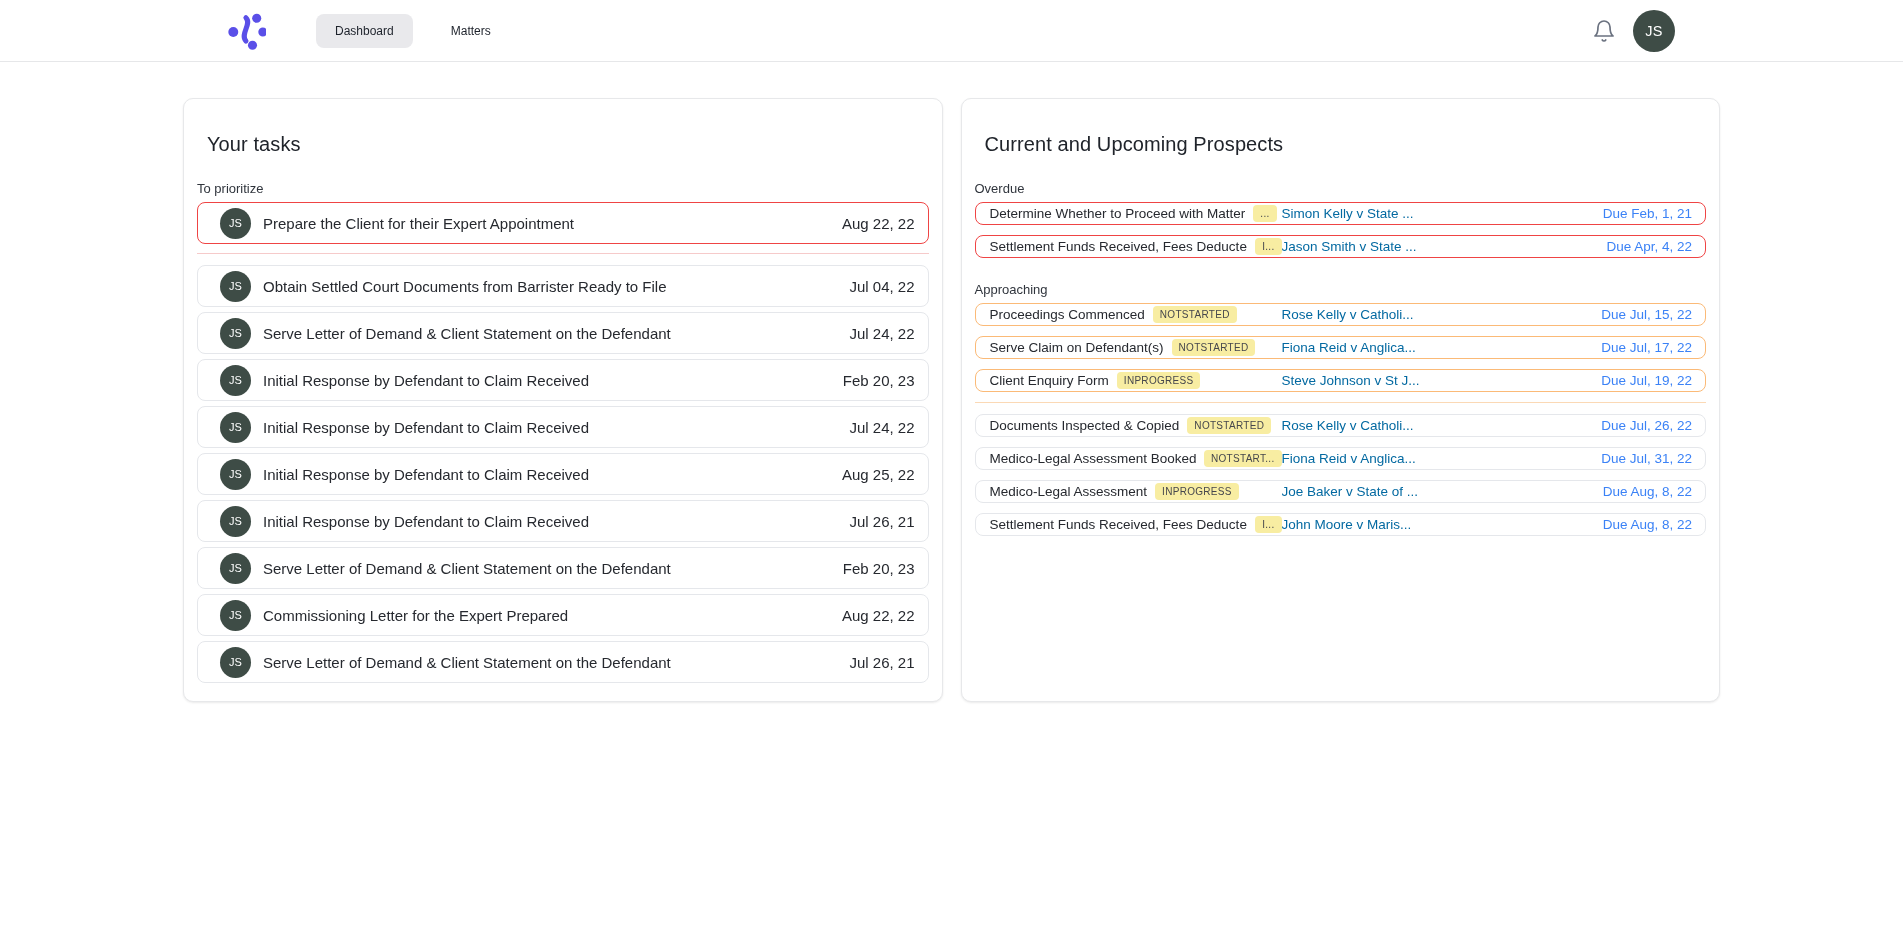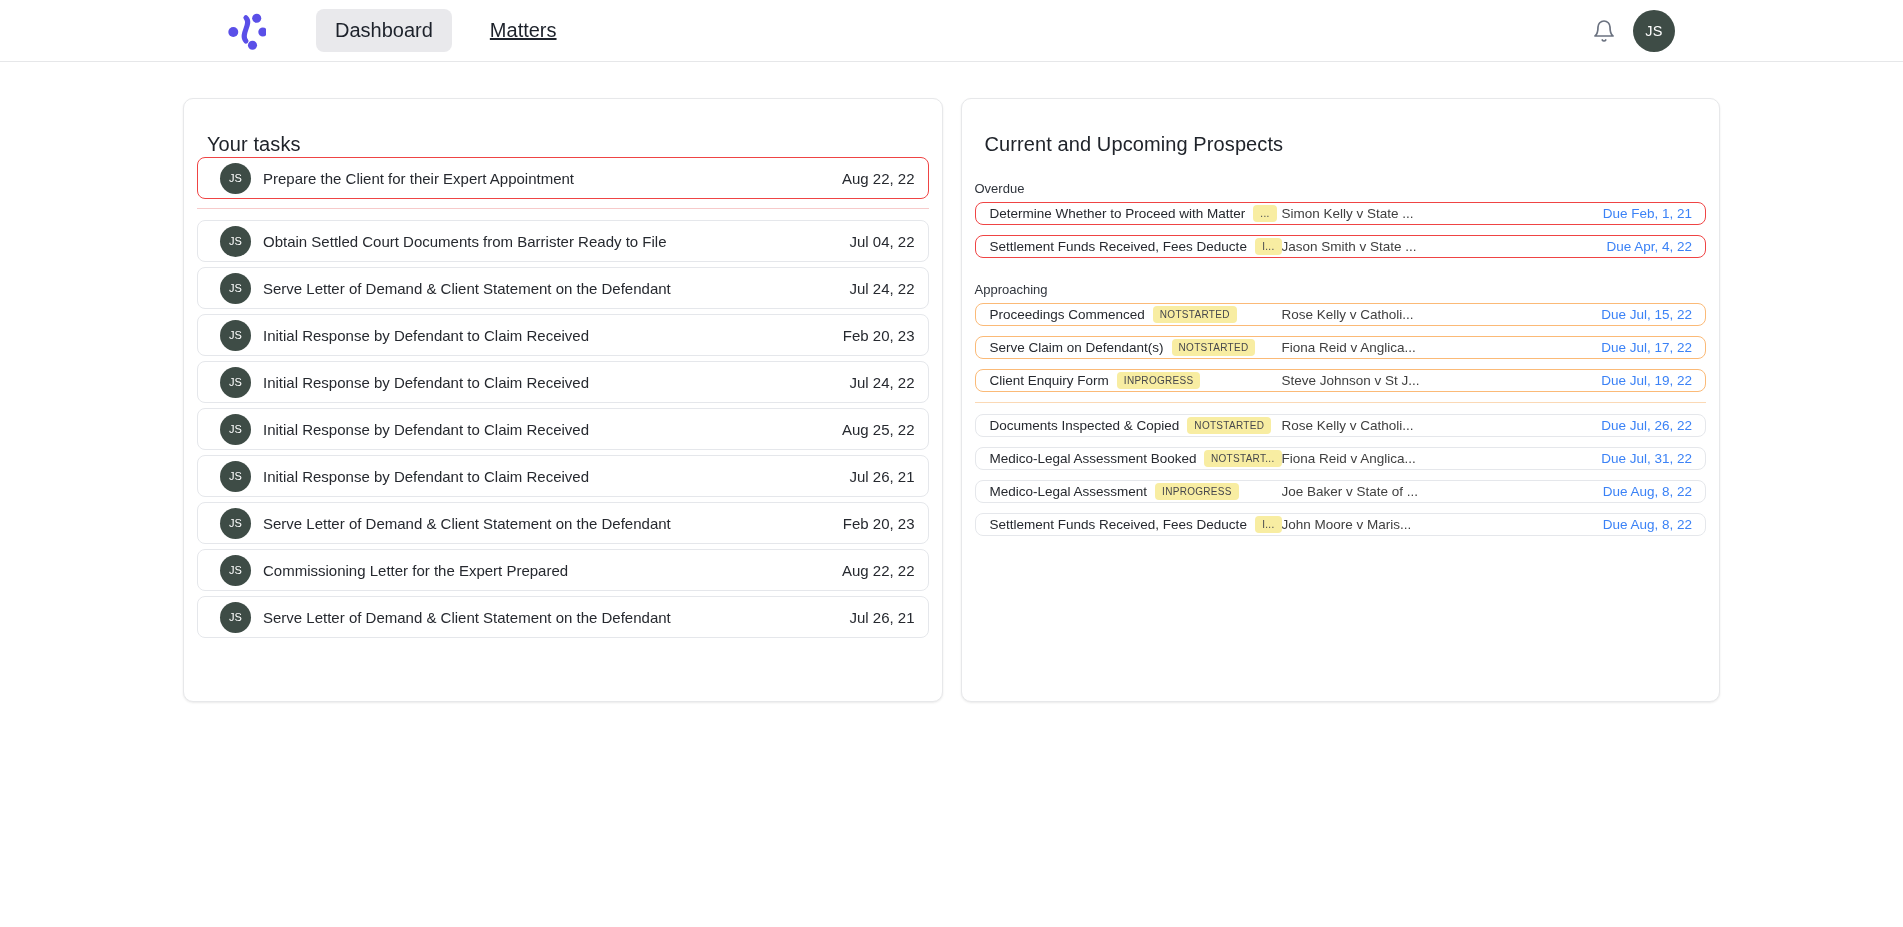--- a/index.html
+++ b/index.html
@@ -12,25 +12,25 @@
   }
 
   
   .topnav {
     height: 62px; display: flex; align-items: center;
     padding: 0 228px; border-bottom: 1px solid #e6e7e9; background: #fff;
   }
   .logo { width: 38px; height: 38px; display: flex; align-items: center; justify-content: center; margin-right: 50px; cursor: pointer; }
   .nav-tabs { display: flex; align-items: center; gap: 14px; }
   .nav-tab {
-    font-size: 20px; color: #1d222b; padding: 10px 19px; border-radius: 8px;
+    font-size: 12px; color: #1d222b; padding: 10px 19px; border-radius: 8px;
     background: transparent; border: none; cursor: pointer; font-family: inherit;
   }
   .nav-tab.active { background: #e9e9ec; }
-  .nav-tab:not(.active) { padding: 10px 24px; text-decoration: underline; }
+  .nav-tab:not(.active) { padding: 10px 24px; }
   .nav-right { margin-left: auto; display: flex; align-items: center; gap: 17px; }
   .bell-btn { background: none; border: none; cursor: pointer; padding: 0; display: flex; }
   .avatar {
     width: 42px; height: 42px; border-radius: 50%; background: var(--avatar-bg, #3E4C46);
     color: #fff; font-size: 14.5px; display: flex; align-items: center; justify-content: center;
     cursor: pointer; letter-spacing: 0.3px;
   }
 
   
   .main { display: flex; gap: 18px; padding: 36px 183px 0; }
@@ -75,21 +75,21 @@
   .ms-name-wrap {
     flex: 0 0 292px; display: flex; align-items: center; gap: 8px;
     overflow: hidden; white-space: nowrap; min-width: 0;
   }
   .ms-name { color: #26292f; overflow: hidden; white-space: nowrap; }
   .badge {
     background: var(--badge-yellow, #F8EDA2); color: #45464c;
     font-size: 10px; font-weight: 500; letter-spacing: 0.3px;
     padding: 3px 7px; border-radius: 4px; flex: 0 0 auto; white-space: nowrap;
   }
-  .ms-matter { flex: 1 1 auto; color: #404040; white-space: nowrap; overflow: hidden; min-width: 0; padding-right: 10px; }
+  .ms-matter { flex: 1 1 auto; color: #0369a1; white-space: nowrap; overflow: hidden; min-width: 0; padding-right: 10px; }
   .ms-due { margin-left: auto; color: #3b82f6; white-space: nowrap; padding-left: 24px; }
 </style>
 </head>
 <body>
 
 <nav class="topnav">
   <div class="logo">
     <svg width="38" height="38" viewBox="0 0 36 36">
       <g fill="#5A4FE8" stroke="none">
         <circle cx="5" cy="19" r="4.7"></circle>
@@ -112,20 +112,21 @@
       </svg>
     </button>
     <div class="avatar">JS</div>
   </div>
 </nav>
 
 <main class="main">
 
   <section class="card">
     <h2 class="card-title">Your tasks</h2>
+    <div class="section-label">To prioritize</div>
     <div id="priority-list">
         <div class="task-row red">
     <span class="avatar-sm">JS</span>
     <span class="task-title">Prepare the Client for their Expert Appointment</span>
     <span class="task-date">Aug 22, 22</span>
   </div>
       </div>
     <hr class="divider-red">
     <div id="task-list">
         <div class="task-row">

